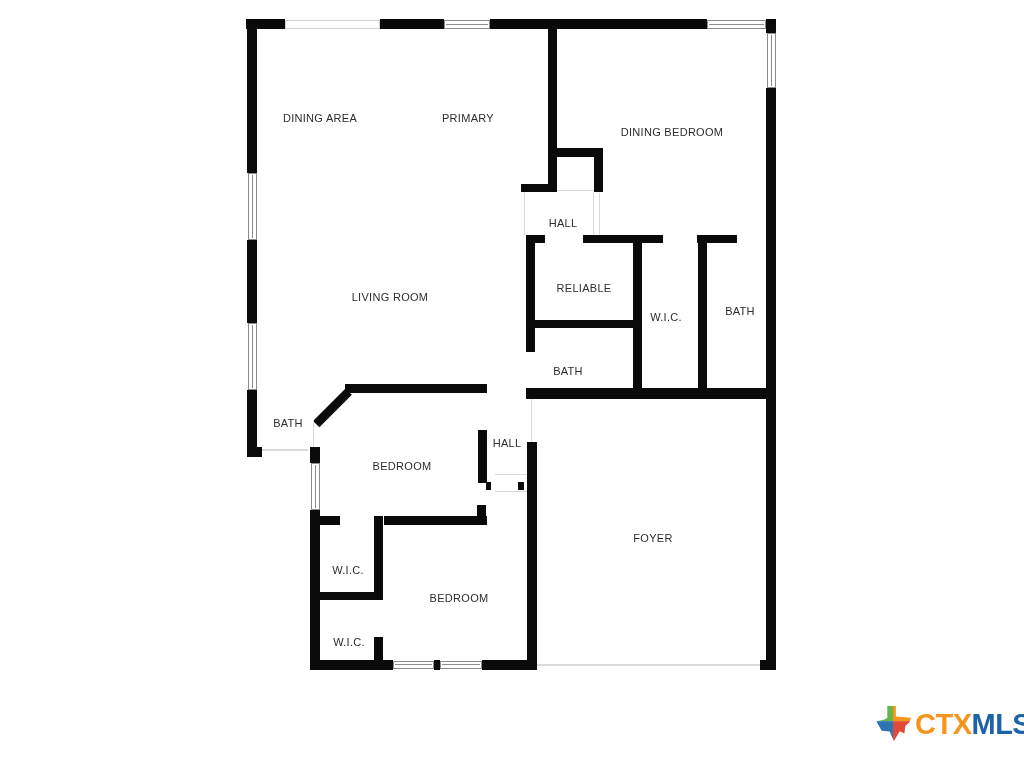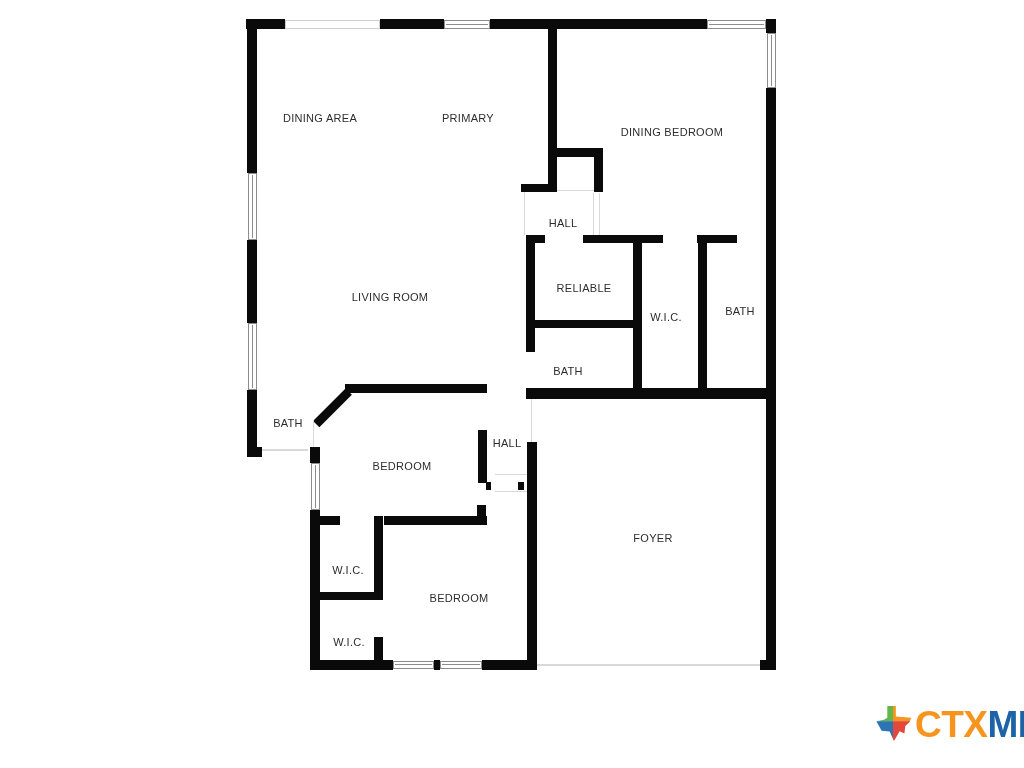--- a/index.html
+++ b/index.html
@@ -11,21 +11,21 @@
   .window.light{border:1px solid #cfcfcf;}
   .wcl-h{position:absolute;left:1px;right:1px;top:50%;height:1px;margin-top:-1px;background:#8c8c8c;}
   .wcl-v{position:absolute;top:1px;bottom:1px;left:50%;width:1px;margin-left:-1px;background:#8c8c8c;}
   .opening{background:#d9d9d9;}
   .room-label{transform:translate(-50%,-50%);font-size:11px;letter-spacing:.3px;color:#2d2d2d;
               white-space:nowrap;}
   .disclaimer{position:absolute;top:737px;left:512px;transform:translateX(-50%);
               font-size:9px;letter-spacing:.55px;color:#c9c9c9;white-space:nowrap;}
   .logo{position:absolute;left:874px;top:704px;display:flex;align-items:center;}
   .logo svg{display:block;margin-right:3px;}
-  .logo .ctx,.logo .mls{font-size:37px;font-weight:bold;letter-spacing:-.5px;line-height:1;}
+  .logo .ctx,.logo .mls{font-size:29px;font-weight:bold;letter-spacing:-.5px;line-height:1;}
 </style>
 </head>
 <body>
 
 <div class="canvas">
   <div class="plan-layer">
       <div class="wall" style="left: 246px; top: 19px; width: 39px; height: 10px; background: rgb(10, 10, 10);"></div>
       <div class="wall" style="left: 380px; top: 19px; width: 64px; height: 10px; background: rgb(10, 10, 10);"></div>
       <div class="wall" style="left: 490px; top: 19px; width: 217px; height: 10px; background: rgb(10, 10, 10);"></div>
       <div class="wall" style="left: 766px; top: 19px; width: 10px; height: 14px; background: rgb(10, 10, 10);"></div>

